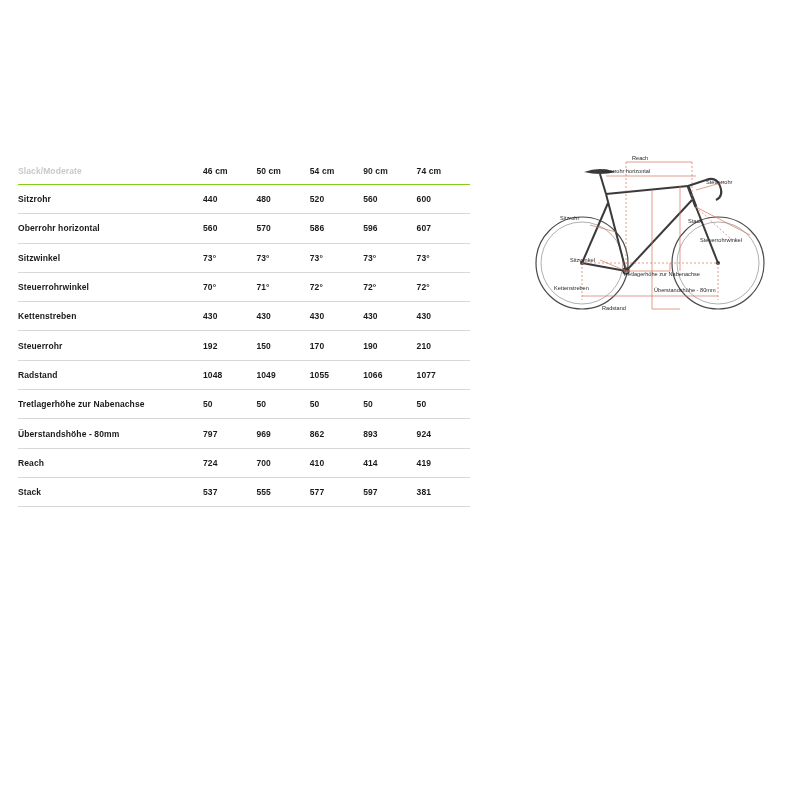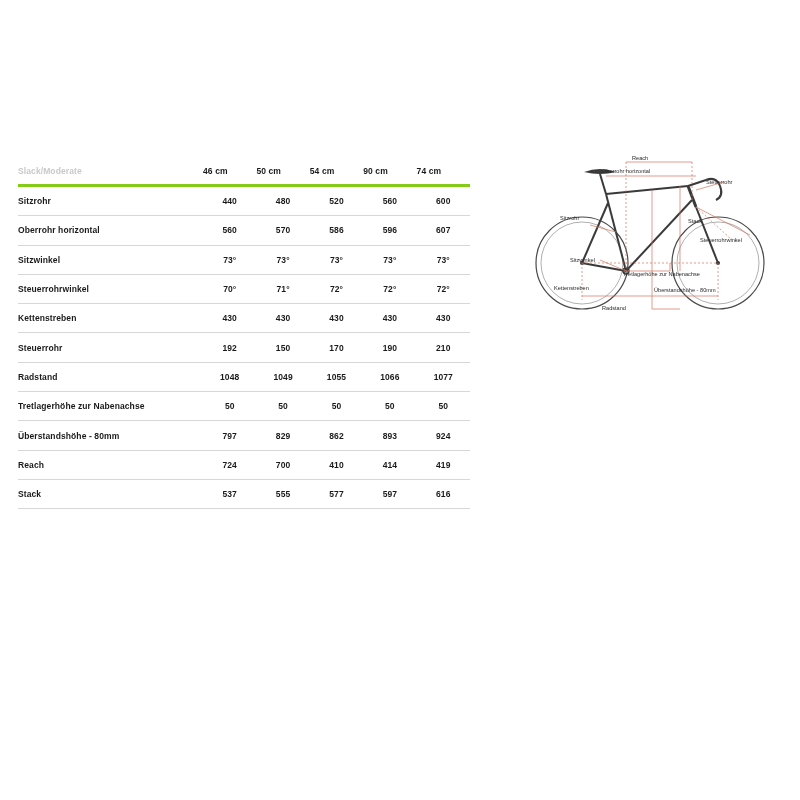--- a/index.html
+++ b/index.html
@@ -33,36 +33,35 @@
     font-size: 8.5px;
     font-weight: bold;
     padding: 0;
     height: 28.3px;
     vertical-align: middle;
     border-bottom: 1px solid #d8d8d8;
     color: #1a1a1a;
     letter-spacing: 0.1px;
   }
   table.geo thead th {
-    border-bottom: 3px solid #84cc16;
+    border-bottom: 1px solid #84cc16;
     height: 26px;
   }
   table.geo thead th.label-col {
     color: #c9c9c9;
     font-weight: bold;
   }
   table.geo col.label-col { width: 185px; }
   table.geo col.size-col  { width: 53.4px; }
 
   table.geo tbody td.label-col {
     font-weight: bold;
   }
   table.geo tbody td.val {
     font-weight: bold;
-    text-align: center;
   }
 
   
   .diagram {
     position: absolute;
     left: 520px;
     top: 140px;
     width: 268px;
     height: 200px;
   }
@@ -152,40 +151,40 @@
         <td class="label-col">Tretlagerhöhe zur Nabenachse</td>
         <td class="val">50</td>
         <td class="val">50</td>
         <td class="val">50</td>
         <td class="val">50</td>
         <td class="val">50</td>
       </tr>
       <tr>
         <td class="label-col">Überstandshöhe - 80mm</td>
         <td class="val">797</td>
-        <td class="val">829</td>
+        <td class="val">969</td>
         <td class="val">862</td>
         <td class="val">893</td>
         <td class="val">924</td>
       </tr>
       <tr>
         <td class="label-col">Reach</td>
         <td class="val">724</td>
         <td class="val">700</td>
         <td class="val">410</td>
         <td class="val">414</td>
         <td class="val">419</td>
       </tr>
       <tr>
         <td class="label-col">Stack</td>
         <td class="val">537</td>
         <td class="val">555</td>
         <td class="val">577</td>
         <td class="val">597</td>
-        <td class="val">616</td>
+        <td class="val">381</td>
       </tr>
     </tbody>
   </table>
 </div>
 
 <div class="diagram">
   <svg width="268" height="200" viewBox="0 0 268 200" xmlns="http://www.w3.org/2000/svg">
     <g>
       <circle cx="62" cy="123" r="46" fill="none" stroke="#4a4a4a" stroke-width="1.2"></circle>
       <circle cx="62" cy="123" r="41" fill="none" stroke="#7a7a7a" stroke-width="0.6"></circle>

